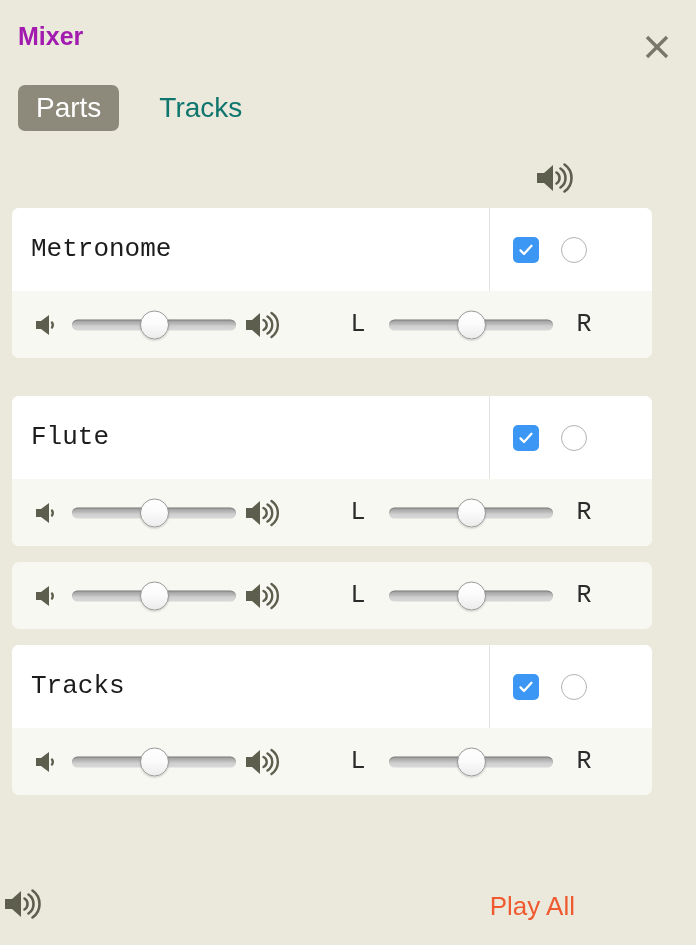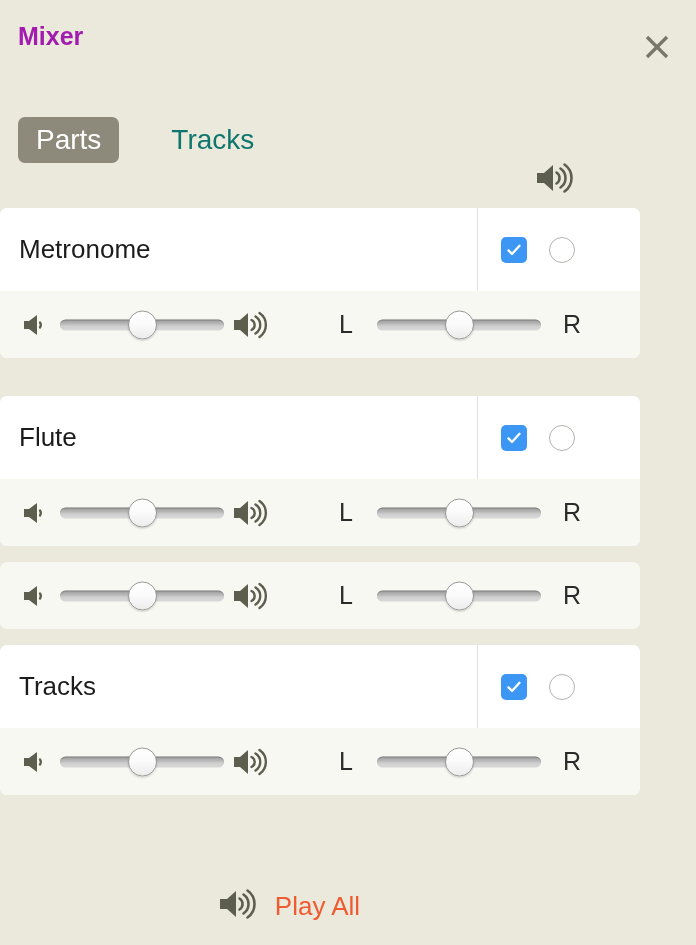--- a/index.html
+++ b/index.html
@@ -43,22 +43,21 @@
   }
   .close-btn svg { display: block; }
 
   
   .tabs {
     position: absolute;
     left: 18px;
     top: 85px;
     display: flex;
     align-items: flex-start;
-    gap: 12px;
-    margin-top: 32px;
+    gap: 0px;
   }
   .tab {
     font-size: 28px;
     color: #0f766e;
     padding: 9px 18px;
     border-radius: 7px;
     cursor: pointer;
     line-height: 1.0;
     background: transparent;
     white-space: nowrap;
@@ -86,22 +85,23 @@
     cursor: pointer;
     display: flex;
     align-items: center;
     justify-content: center;
   }
 
   
   .parts-list {
     position: absolute;
     top: 208px;
-    left: 0;
+    left: 12px;
     width: 640px;
+    font-family: Liberation Mono, monospace;
   }
   .part-group {
     width: 640px;
     border-radius: 7px;
     overflow: hidden;
     background: #f8f8f2;
   }
   .part-group.gap-after { margin-bottom: 38px; }
   .part-group.tight-after { margin-bottom: 16px; }
 
@@ -247,21 +247,21 @@
 
   
   .footer {
     position: absolute;
     left: 0;
     bottom: 0;
     width: 603px;
     height: 78px;
     display: flex;
     align-items: center;
-    justify-content: center;
+    justify-content: space-between;
     padding-right: 28px;
     box-sizing: border-box;
     gap: 18px;
   }
   .footer-speaker {
     width: 42px;
     height: 42px;
     display: flex;
     align-items: center;
     justify-content: center;

